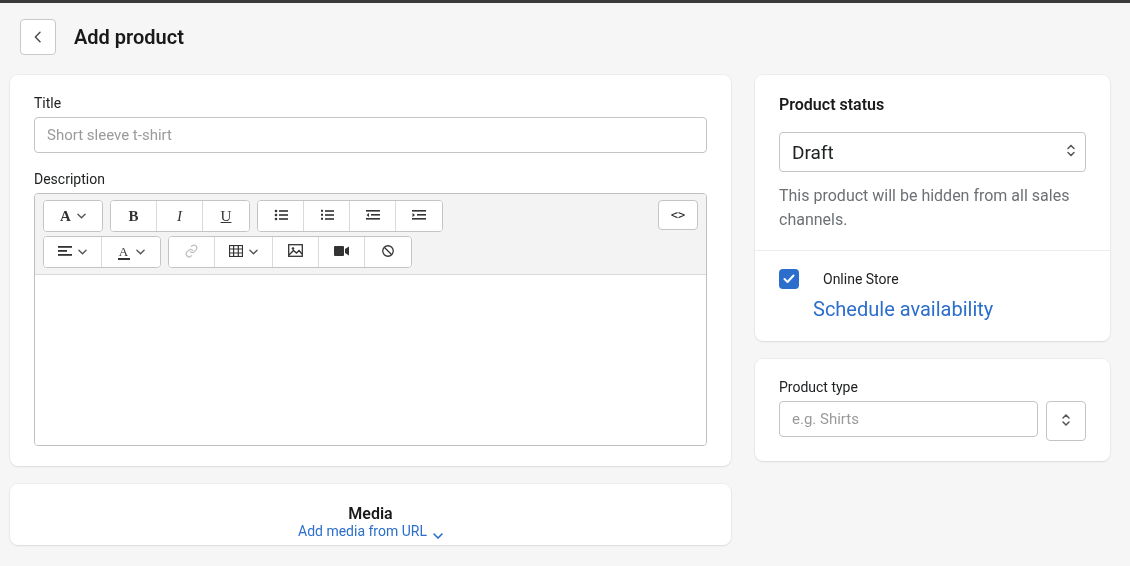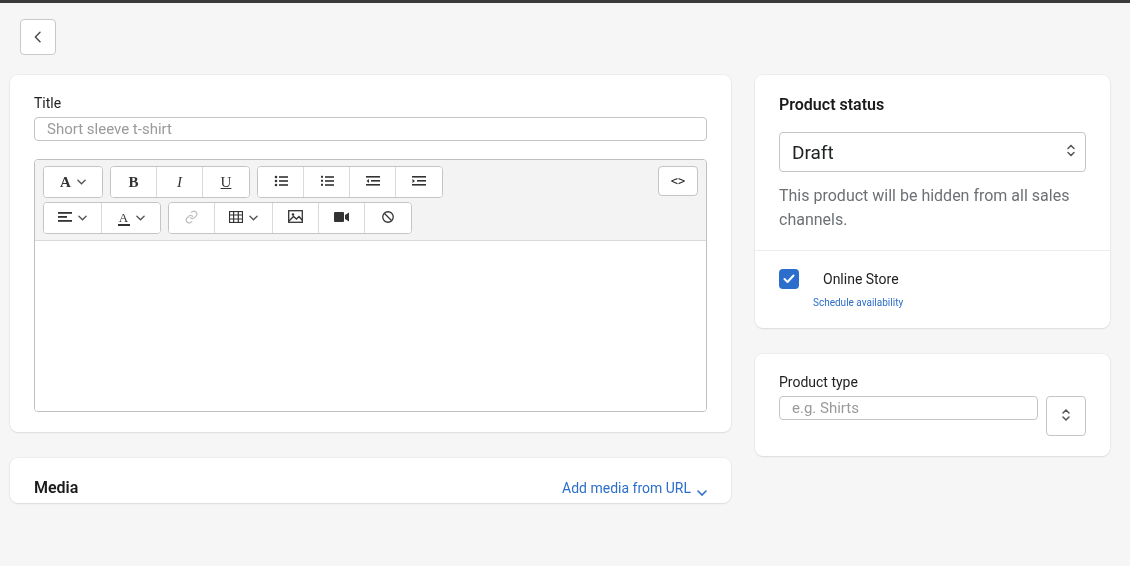--- a/index.html
+++ b/index.html
@@ -44,32 +44,32 @@
     display: flex;
     padding: 12px 20px 0 10px;
     gap: 24px;
   }
   .left-col { flex: 1; min-width: 0; }
   .right-col { width: 355px; }
   .card {
     background: #fff;
     border-radius: 8px;
     box-shadow: 0 0 0 1px rgba(0,0,0,0.03), 0 1px 2px rgba(0,0,0,0.08);
-    margin-bottom: 26px;
+    margin-bottom: 18px;
   }
   .card-pad { padding: 20px 24px; }
   .field-label {
     display: block;
     font-size: 14px;
     color: #202223;
     margin-bottom: 6px;
   }
   .text-input {
     width: 100%;
-    height: 24px;
+    height: 36px;
     border: 1px solid #c4c4c4;
     border-radius: 4px;
     padding: 0 12px;
     font-size: 15px;
     color: #202223;
     background:#fff;
     font-family: inherit;
   }
   .text-input::placeholder { color: #9a9a9a; }
   .mb18 { margin-bottom: 18px; }
@@ -141,20 +141,21 @@
     height: 170px;
     background: #fff;
   }
 
   
   .media-head {
     display: flex;
     align-items: center;
     justify-content: space-between;
     padding: 20px 24px 6px 24px;
+    flex-direction: column;
   }
   .section-title {
     font-size: 16px;
     font-weight: 600;
     color: #1a1a1a;
   }
   .link-drop {
     color: #2c6ecb;
     font-size: 14px;
     display: flex;
@@ -221,21 +222,21 @@
     border-radius: 4px;
     background: #2c6ecb;
     display: flex;
     align-items: center;
     justify-content: center;
     cursor: pointer;
   }
   .checkbox svg { display:block; }
   .schedule-link {
     color: #2c6ecb;
-    font-size: 10px;
+    font-size: 20px;
     margin-left: 34px;
     cursor: pointer;
   }
   .ptype-row {
     display: flex;
     gap: 8px;
   }
   .mini-select {
     width: 40px;
     height: 40px;
@@ -254,32 +255,34 @@
 <div class="viewport">
 
   <div class="header">
     <div class="back-btn">
       <span>
         <svg width="16" height="16" viewBox="0 0 24 24" fill="none">
             <path d="M15 5L8 12L15 19" stroke="#4a4a4a" stroke-width="2.2" stroke-linecap="round" stroke-linejoin="round"></path>
           </svg>
       </span>
     </div>
+    <div class="page-title">Add product</div>
   </div>
 
   <div class="layout">
 
     <div class="left-col">
 
       <div class="card card-pad">
         <div class="mb18">
           <label class="field-label">Title</label>
           <input class="text-input" type="text" placeholder="Short sleeve t-shirt" style="">
         </div>
 
+        <label class="field-label">Description</label>
 
         <div class="rte-wrap">
           <div class="rte-tb">
 
             <div class="tb-row">
               <div class="tb-group">
                 <button class="tb-btn wide">
                   <span style="font-family:serif; font-size:15px; font-weight:bold;">A</span>
                   <span class="caret">
                       <svg width="9" height="6" viewBox="0 0 10 6">

